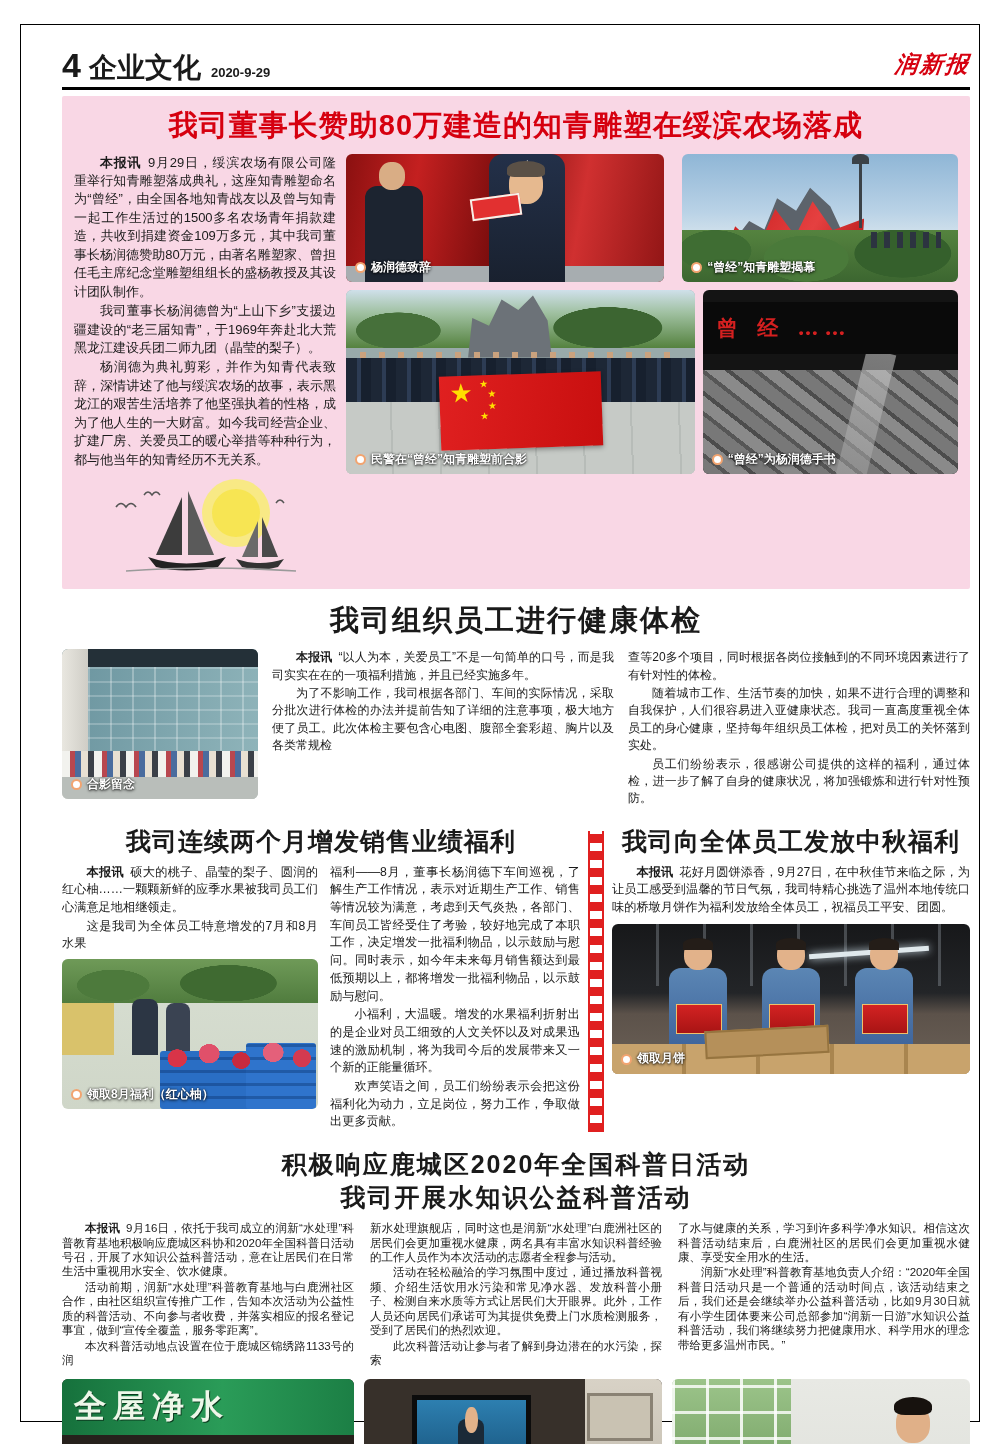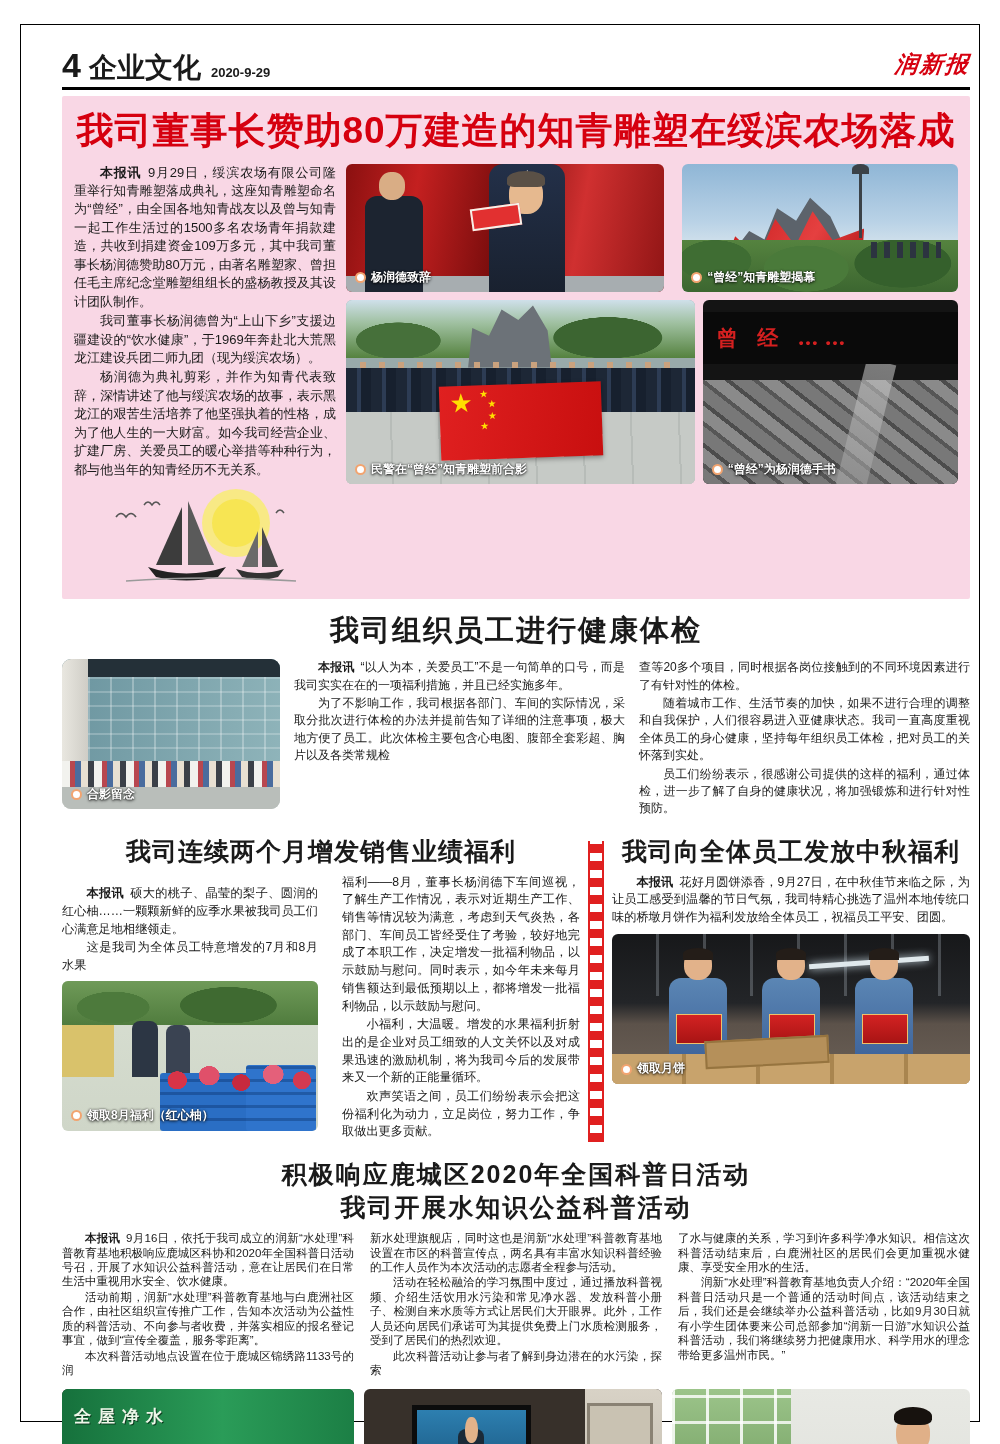--- a/index.html
+++ b/index.html
@@ -26,21 +26,21 @@
   
   .photo{position:relative;border-radius:6px;overflow:hidden;background:#9aa;}
   .cap{position:absolute;left:9px;bottom:6px;display:flex;align-items:center;gap:5px;
        color:#fff;font-size:12px;font-weight:700;text-shadow:0 1px 3px rgba(0,0,0,.85),0 0 2px rgba(0,0,0,.7);
        white-space:nowrap;z-index:9;}
   .capdot{width:11px;height:11px;border-radius:50%;background:#fff;border:2.5px solid #f2a470;box-sizing:border-box;flex:none;}
   .abs{position:absolute;}
 
   
   .pink{background:#f9d7e5;margin-top:6px;padding:8px 12px 12px 12px;border-radius:2px;}
-  .a1-head{margin:2px 0 8px 0;text-align:center;color:#d6000f;font-size:37px;letter-spacing:1px;font-weight:700;}
+  .a1-head{margin:2px 0 8px 0;text-align:center;color:#d6000f;font-size:29px;letter-spacing:1px;font-weight:700;}
   .pink-body{display:flex;gap:10px;}
   .a1-left{width:262px;flex:none;font-size:13px;line-height:1.42;position:relative;}
   .a1-left .para{margin-bottom:1px;}
   .illus{display:block;margin:4px auto 0 auto;}
   .a1-photos{flex:1;display:flex;flex-direction:column;gap:8px;}
   .prow{display:flex;gap:8px;}
   .r1{height:128px;}.r2{height:184px;}
   .ph1{width:52%;}.ph2{flex:1;}
   .ph3{width:57%;}.ph4{flex:1;}
 
@@ -94,38 +94,38 @@
   .ph4-sign{left:0;right:0;top:12px;height:52px;background:#0a0a0a;display:flex;align-items:center;padding-left:14px;}
   .ph4-signtext{color:#d42020;font-size:21px;font-weight:700;letter-spacing:6px;font-family:"DejaVu Serif","Liberation Serif",serif;}
   .ph4-stone{left:0;right:0;bottom:0;height:104px;background:
      repeating-linear-gradient(38deg,#787878 0 13px,#565656 13px 17px,#8a8a8a 17px 29px,#4c4c4c 29px 33px);}
   .ph4-shine{left:58%;top:60px;width:30px;height:130px;background:linear-gradient(#cfcfcf,#9e9e9e);transform:rotate(14deg);opacity:.55;}
 
   
   .a2{margin-top:12px;}
   .a2-head{margin:0 0 8px 0;text-align:center;font-size:29px;font-weight:700;letter-spacing:2px;}
   .a2-body{display:flex;gap:14px;font-size:12px;line-height:1.45;}
-  .ph5{width:218px;height:150px;flex:none;background:linear-gradient(180deg,#5e7f86 0%,#7fa3ab 50%,#a9bcBC 70%,#b9c4c2 100%);border-radius:9px;}
+  .ph5{width:196px;height:150px;flex:none;background:linear-gradient(180deg,#5e7f86 0%,#7fa3ab 50%,#a9bcBC 70%,#b9c4c2 100%);}
   .ph5-win{left:26px;right:0;top:18px;height:86px;background:
      repeating-linear-gradient(90deg,rgba(255,255,255,.28) 0 2px,transparent 2px 22px),
      repeating-linear-gradient(0deg,rgba(255,255,255,.22) 0 2px,transparent 2px 14px),
      linear-gradient(100deg,#6f98a2,#8fb4ba);}
   .ph5-leftb{left:0;top:0;bottom:0;width:26px;background:linear-gradient(90deg,#e9e7e0,#cfcdc6);}
   .ph5-sign{left:26px;right:0;top:0;height:18px;background:#243038;}
   .ph5-crowd{left:0;right:0;bottom:22px;height:26px;background:
      repeating-linear-gradient(90deg,#f2f2ee 0 8px,#b8474f 8px 13px,#4a6c9e 13px 19px,#e8e0d2 19px 26px,#3b4048 26px 32px);}
   .ph5-ground{left:0;right:0;bottom:0;height:22px;background:#b9beba;}
   .a2-col{flex:1;}
   .a2-col .para{margin-bottom:1px;}
 
   
   .a34{margin-top:16px;display:flex;}
   .a3{width:518px;flex:none;}
   .a3-head{margin:0 0 6px 0;text-align:center;font-size:25px;font-weight:700;letter-spacing:1px;}
-  .a3-body{display:flex;gap:24px;font-size:12.2px;line-height:1.45;align-items:center;}
+  .a3-body{display:flex;gap:12px;font-size:12.2px;line-height:1.45;}
   .a3-c1{width:256px;flex:none;}
   .a3-c2{flex:1;}
   .a3 .para{margin-bottom:1px;}
   .ph6{width:256px;height:150px;margin-top:6px;background:linear-gradient(#d8dfd2,#cfd6c8);}
   .ph6-trees{left:0;right:0;top:0;height:44px;background:
      radial-gradient(60px 26px at 20% 60%,#4d7a3c 60%,transparent 61%),
      radial-gradient(80px 30px at 65% 55%,#3f6a31 60%,transparent 61%),
      linear-gradient(#6f9a58,#507c3e);}
   .ph6-wall{left:0;top:44px;width:52px;height:52px;background:#d9c26b;}
   .ph6-fig{left:70px;top:40px;width:26px;height:56px;background:#2c3644;border-radius:8px 8px 0 0;}
@@ -163,21 +163,21 @@
   
   .a5{margin-top:16px;}
   .a5-head{margin:0;text-align:center;font-size:25px;font-weight:700;letter-spacing:2px;line-height:1.3;}
   .a5-cols{display:flex;gap:16px;margin-top:8px;font-size:11.5px;line-height:1.26;}
   .a5-col{flex:1;}
   .a5-col .para{margin-bottom:1px;}
   .a5-photos{display:flex;gap:10px;margin-top:10px;}
   .ph8{width:292px;height:182px;flex:none;background:#26211c;}
   .ph8-sign{left:0;right:0;top:0;height:56px;background:linear-gradient(90deg,#16713c,#2a9c58 55%,#1c7f45);
             display:flex;align-items:center;padding-left:12px;}
-  .ph8-signtext{color:#eef7e9;font-size:17px;font-weight:700;letter-spacing:7px;text-shadow:1px 1px 0 #0b3a1e;}
+  .ph8-signtext{color:#eef7e9;font-size:32px;font-weight:700;letter-spacing:7px;text-shadow:1px 1px 0 #0b3a1e;}
 
   .ph9{flex:1;background:linear-gradient(105deg,#4a4038 0%,#37302a 55%,#56땀 100%);background-color:#37302a;}
   .ph9-wallr{right:0;top:0;bottom:0;width:26%;background:linear-gradient(#d8d2c6,#b9b2a4);}
   .ph9-shelf{right:3%;top:14px;width:20%;height:42px;border:3px solid #8a8274;background:#c9c2b2;}
   .ph9-tv{left:16%;top:16px;width:40%;height:54%;background:#0c0c0c;padding:5px;box-sizing:border-box;}
   .ph9-screen{width:100%;height:100%;background:linear-gradient(#2d7fb0,#12486e);position:relative;overflow:hidden;}
   .ph9-anchor{position:absolute;left:38%;top:22%;width:24%;height:70%;background:#1b2a38;border-radius:8px 8px 0 0;}
   .ph9-ahead{position:absolute;left:44%;top:8%;width:12%;height:30%;background:#e2b document;background:#e2b28a;border-radius:45%;}
 
   .ph10{width:298px;flex:none;background:linear-gradient(#e8e9e4,#dcded8);}
@@ -202,21 +202,21 @@
       <span class="flex-sp"></span>
       <span class="brand">润新报</span>
     </header>
     <div class="rule"></div>
 
     <section class="pink">
       <h1 class="a1-head">我司董事长赞助80万建造的知青雕塑在绥滨农场落成</h1>
       <div class="pink-body">
         <div class="a1-left">
           <p class="para"><b class="lead">本报讯</b><span>9月29日，绥滨农场有限公司隆重举行知青雕塑落成典礼，这座知青雕塑命名为“曾经”，由全国各地知青战友以及曾与知青一起工作生活过的1500多名农场青年捐款建造，共收到捐建资金109万多元，其中我司董事长杨润德赞助80万元，由著名雕塑家、曾担任毛主席纪念堂雕塑组组长的盛杨教授及其设计团队制作。</span></p>
-          <p class="para"><span>我司董事长杨润德曾为“上山下乡”支援边疆建设的“饮水健康”，于1969年奔赴北大荒黑龙江建设兵团二师九团（现为绥滨农场）。</span></p>
+          <p class="para"><span>我司董事长杨润德曾为“上山下乡”支援边疆建设的“老三届知青”，于1969年奔赴北大荒黑龙江建设兵团二师九团（晶莹的梨子）。</span></p>
           <p class="para"><span>杨润德为典礼剪彩，并作为知青代表致辞，深情讲述了他与绥滨农场的故事，表示黑龙江的艰苦生活培养了他坚强执着的性格，成为了他人生的一大财富。如今我司经营企业、扩建厂房、关爱员工的暖心举措等种种行为，都与他当年的知青经历不无关系。</span></p>
           <svg class="illus" width="238" height="104" viewBox="0 0 238 104">
             <circle cx="150" cy="40" r="34" fill="#f8ec74" opacity="0.85"></circle>
             <circle cx="150" cy="40" r="24" fill="#f6e44e" opacity="0.9"></circle>
             <path d="M30 34 q5 -7 10 0 q5 -7 10 0" stroke="#555" stroke-width="1.6" fill="none"></path>
             <path d="M58 22 q4 -6 8 0 q4 -6 8 0" stroke="#555" stroke-width="1.4" fill="none"></path>
             <path d="M190 30 q4 -6 8 0" stroke="#555" stroke-width="1.4" fill="none"></path>
             <path d="M96 24 L96 82 L70 82 Z" fill="#3c3c3c"></path>
             <path d="M102 18 L102 82 L128 82 Z" fill="#5a5a5a"></path>
             <path d="M62 84 Q100 97 140 84 L132 94 Q100 101 70 94 Z" fill="#222"></path>
@@ -380,21 +380,21 @@
     <section class="a5">
       <h2 class="a5-head">积极响应鹿城区2020年全国科普日活动</h2>
       <h2 class="a5-head">我司开展水知识公益科普活动</h2>
       <div class="a5-cols">
         <div class="a5-col">
           <p class="para"><b class="lead">本报讯</b><span>9月16日，依托于我司成立的润新“水处理”科普教育基地积极响应鹿城区科协和2020年全国科普日活动号召，开展了水知识公益科普活动，意在让居民们在日常生活中重视用水安全、饮水健康。</span></p>
           <p class="para"><span>活动前期，润新“水处理”科普教育基地与白鹿洲社区合作，由社区组织宣传推广工作，告知本次活动为公益性质的科普活动、不向参与者收费，并落实相应的报名登记事宜，做到“宣传全覆盖，服务零距离”。</span></p>
           <p class="para"><span>本次科普活动地点设置在位于鹿城区锦绣路1133号的润</span></p>
         </div>
         <div class="a5-col">
-          <p class="para noind"><span>新水处理旗舰店，同时这也是润新“水处理”科普教育基地设置在市区的科普宣传点，两名具有丰富水知识科普经验的工作人员作为本次活动的志愿者全程参与活动。</span></p>
+          <p class="para noind"><span>新水处理旗舰店，同时这也是润新“水处理”白鹿洲社区的居民们会更加重视水健康，两名具有丰富水知识科普经验的工作人员作为本次活动的志愿者全程参与活动。</span></p>
           <p class="para"><span>活动在轻松融洽的学习氛围中度过，通过播放科普视频、介绍生活饮用水污染和常见净水器、发放科普小册子、检测自来水质等方式让居民们大开眼界。此外，工作人员还向居民们承诺可为其提供免费上门水质检测服务，受到了居民们的热烈欢迎。</span></p>
           <p class="para"><span>此次科普活动让参与者了解到身边潜在的水污染，探索</span></p>
         </div>
         <div class="a5-col">
           <p class="para noind"><span>了水与健康的关系，学习到许多科学净水知识。相信这次科普活动结束后，白鹿洲社区的居民们会更加重视水健康、享受安全用水的生活。</span></p>
           <p class="para"><span>润新“水处理”科普教育基地负责人介绍：“2020年全国科普日活动只是一个普通的活动时间点，该活动结束之后，我们还是会继续举办公益科普活动，比如9月30日就有小学生团体要来公司总部参加“润新一日游”水知识公益科普活动，我们将继续努力把健康用水、科学用水的理念带给更多温州市民。”</span></p>
         </div>
       </div>
       <div class="a5-photos">
         <div class="photo ph8">

